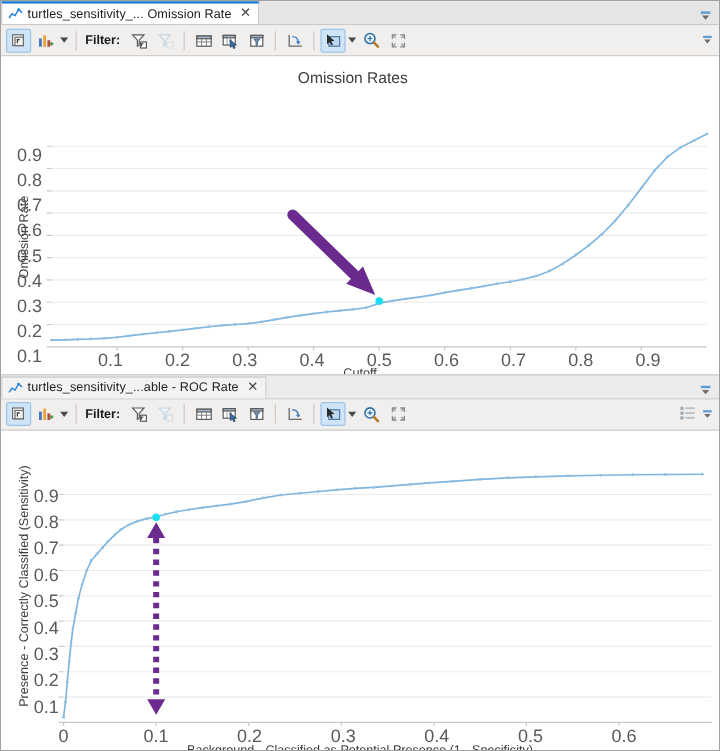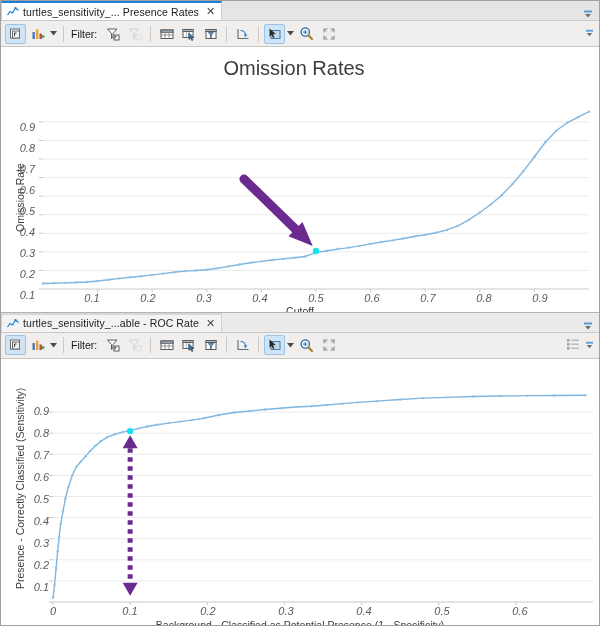--- a/index.html
+++ b/index.html
@@ -75,39 +75,39 @@
     width:21px;height:20px;
     display:flex;align-items:center;justify-content:center;
     border:1px solid transparent;border-radius:2px;
     box-sizing:border-box;
   }
   .tb-btn.on{background:#cfe4f7;border:1px solid #9dc4e6;}
   .tb-caret{
     width:9px;height:20px;display:flex;align-items:center;justify-content:center;
   }
   .tb-sep{width:1px;height:16px;background:#cbc8c6;margin:0 4px;}
-  .tb-label{font-size:10.5px;color:#1a1a1a;font-weight:normal;margin:0 4px 0 2px;}
+  .tb-label{font-size:10.5px;color:#1a1a1a;font-weight:bold;margin:0 4px 0 2px;}
   .tb-right{position:absolute;right:5px;top:2px;display:flex;align-items:center;gap:2px;}
 
   
   .chartwrap{flex:1;position:relative;background:#ffffff;overflow:hidden;}
   .chart-title{
     position:absolute;left:0;right:12px;text-align:center;
-    font-size:20px;color:#3d3d3d;
+    font-size:13px;color:#3d3d3d;
   }
   .axis-label{
     position:absolute;font-size:10.5px;color:#3d3d3d;text-align:center;
   }
   .ylabel{
     position:absolute;font-size:10.5px;color:#3d3d3d;
     transform-origin:0 0;transform:rotate(-90deg);
     white-space:nowrap;
   }
   .ticklbl{
-    position:absolute;font-size:11px;color:#5a5a5a;white-space:nowrap;font-style:italic;
+    position:absolute;font-size:15px;color:#5a5a5a;white-space:nowrap;
   }
   .ytick{text-align:right;}
   .xtick{text-align:center;}
   svg.plot{position:absolute;left:0;top:0;}
   .gridline{stroke:#ebebeb;stroke-width:1;}
   .axisline{stroke:#c8c8c8;stroke-width:1;}
   .series{fill:none;stroke:#7fb5de;stroke-width:1.4;}
   .marker{fill:#8fc0e3;}
 </style>
 </head>
@@ -118,21 +118,21 @@
   <div class="panel top">
 
     <div class="tabstrip active-strip">
       <div class="tab focused">
         <span class="tab-icon">
           <svg width="12" height="11" viewBox="0 0 12 11">
             <path d="M0.5 9 L3 5.5 L5.5 7 L8.5 2 L11.5 4.5" fill="none" stroke="#1f7fd4" stroke-width="1.2"></path>
             <circle cx="8.5" cy="2" r="1.1" fill="#1f7fd4"></circle>
           </svg>
         </span>
-        <span class="tab-title">turtles_sensitivity_... Presence Rates</span>
+        <span class="tab-title">turtles_sensitivity_... Omission Rate</span>
         <span class="tab-close">✕</span>
       </div>
       <span class="strip-caret">
         <svg width="10" height="10" viewBox="0 0 10 10">
           <rect x="1" y="1.5" width="8" height="2" fill="#5a9bd5"></rect>
           <path d="M2 5 L8 5 L5 8.5 Z" fill="#6d6d6d"></path>
         </svg>
       </span>
     </div>
 

